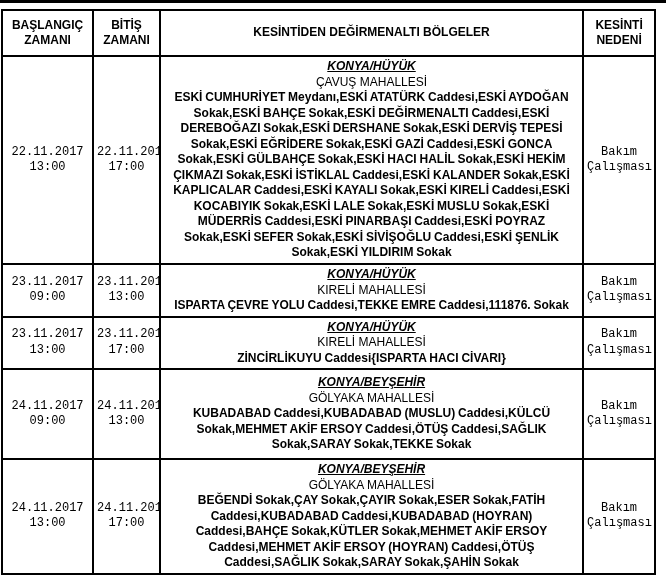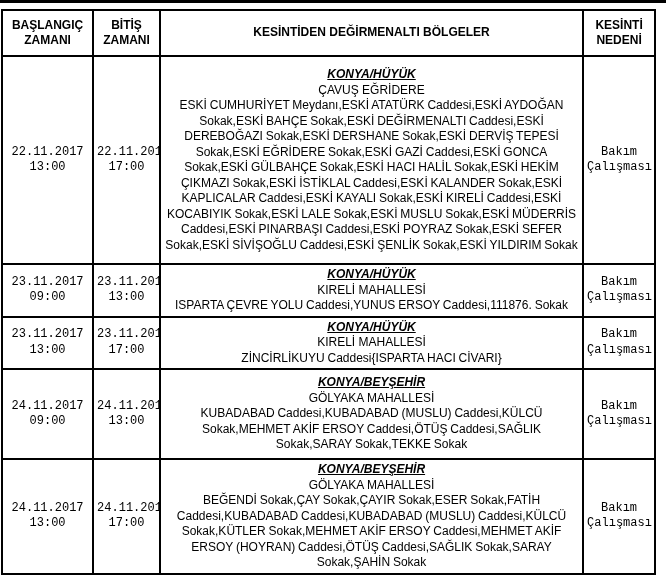--- a/index.html
+++ b/index.html
@@ -60,21 +60,21 @@
   }
   .region-title {
     font-weight: bold;
     font-style: italic;
     text-decoration: underline;
   }
   .neighborhood {
     font-weight: normal;
   }
   .streets {
-    font-weight: normal;
+    font-weight: bold;
     word-spacing: -0.5px;
   }
 </style>
 </head>
 <body>
 
 <div class="page">
   <div class="top-rule"></div>
 
   <table class="outage">
@@ -96,35 +96,35 @@
       </tr>
     </thead>
     <tbody>
       <tr style="height:208px;">
         <td class="datetime">22.11.2017
 13:00</td>
         <td class="datetime">22.11.2017
 17:00</td>
         <td>
           <div class="region-title">KONYA/HÜYÜK</div>
-          <div class="neighborhood">ÇAVUŞ EĞRİDERE</div>
+          <div class="neighborhood">ÇAVUŞ MAHALLESİ</div>
           <div class="streets">ESKİ CUMHURİYET Meydanı,ESKİ ATATÜRK Caddesi,ESKİ AYDOĞAN Sokak,ESKİ BAHÇE Sokak,ESKİ DEĞİRMENALTI Caddesi,ESKİ DEREBOĞAZI Sokak,ESKİ DERSHANE Sokak,ESKİ DERVİŞ TEPESİ Sokak,ESKİ EĞRİDERE Sokak,ESKİ GAZİ Caddesi,ESKİ GONCA Sokak,ESKİ GÜLBAHÇE Sokak,ESKİ HACI HALİL Sokak,ESKİ HEKİM ÇIKMAZI Sokak,ESKİ İSTİKLAL Caddesi,ESKİ KALANDER Sokak,ESKİ KAPLICALAR Caddesi,ESKİ KAYALI Sokak,ESKİ KIRELİ Caddesi,ESKİ KOCABIYIK Sokak,ESKİ LALE Sokak,ESKİ MUSLU Sokak,ESKİ MÜDERRİS Caddesi,ESKİ PINARBAŞI Caddesi,ESKİ POYRAZ Sokak,ESKİ SEFER Sokak,ESKİ SİVİŞOĞLU Caddesi,ESKİ ŞENLİK Sokak,ESKİ YILDIRIM Sokak</div>
         </td>
         <td class="reason">Bakım
 Çalışması</td>
       </tr>
       <tr style="height:51px;">
         <td class="datetime">23.11.2017
 09:00</td>
         <td class="datetime">23.11.2017
 13:00</td>
         <td>
           <div class="region-title">KONYA/HÜYÜK</div>
           <div class="neighborhood">KIRELİ MAHALLESİ</div>
-          <div class="streets">ISPARTA ÇEVRE YOLU Caddesi,YUNUS ERSOY Caddesi,111876. Sokak</div>
+          <div class="streets">ISPARTA ÇEVRE YOLU Caddesi,TEKKE EMRE Caddesi,111876. Sokak</div>
         </td>
         <td class="reason">Bakım
 Çalışması</td>
       </tr>
       <tr style="height:52px;">
         <td class="datetime">23.11.2017
 13:00</td>
         <td class="datetime">23.11.2017
 17:00</td>
         <td>
@@ -149,20 +149,20 @@
 Çalışması</td>
       </tr>
       <tr style="height:112px;">
         <td class="datetime">24.11.2017
 13:00</td>
         <td class="datetime">24.11.2017
 17:00</td>
         <td>
           <div class="region-title">KONYA/BEYŞEHİR</div>
           <div class="neighborhood">GÖLYAKA MAHALLESİ</div>
-          <div class="streets">BEĞENDİ Sokak,ÇAY Sokak,ÇAYIR Sokak,ESER Sokak,FATİH Caddesi,KUBADABAD Caddesi,KUBADABAD (MUSLU) Caddesi,KÜLCÜ Sokak,KÜTLER Sokak,MEHMET AKİF ERSOY Caddesi,MEHMET AKİF ERSOY (HOYRAN) Caddesi,ÖTÜŞ Caddesi,SAĞLIK Sokak,SARAY Sokak,ŞAHİN Sokak</div>
+          <div class="streets">BEĞENDİ Sokak,ÇAY Sokak,ÇAYIR Sokak,ESER Sokak,FATİH Caddesi,KUBADABAD Caddesi,KUBADABAD (HOYRAN) Caddesi,BAHÇE Sokak,KÜTLER Sokak,MEHMET AKİF ERSOY Caddesi,MEHMET AKİF ERSOY (HOYRAN) Caddesi,ÖTÜŞ Caddesi,SAĞLIK Sokak,SARAY Sokak,ŞAHİN Sokak</div>
         </td>
         <td class="reason">Bakım
 Çalışması</td>
       </tr>
     </tbody>
   </table>
 </div>
 
 </body></html>

